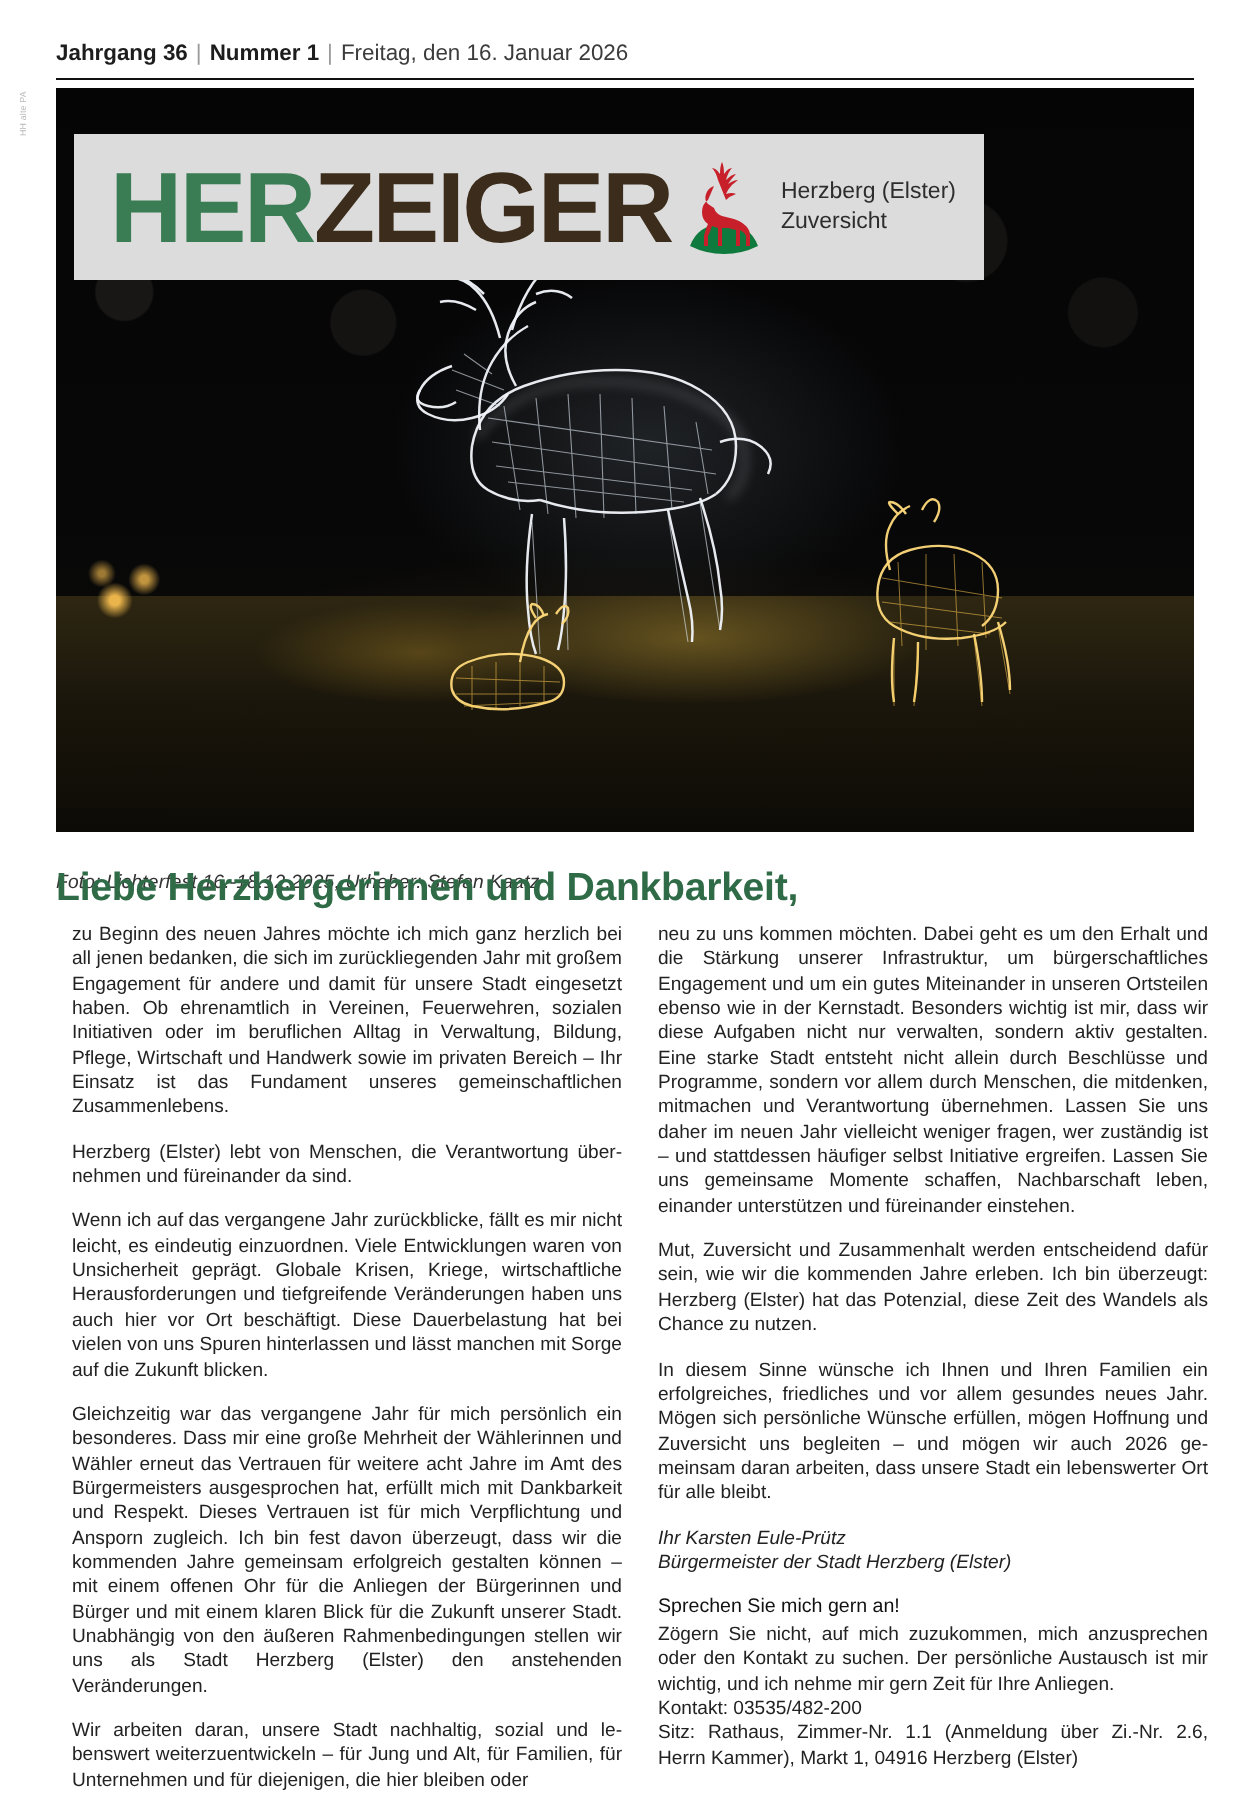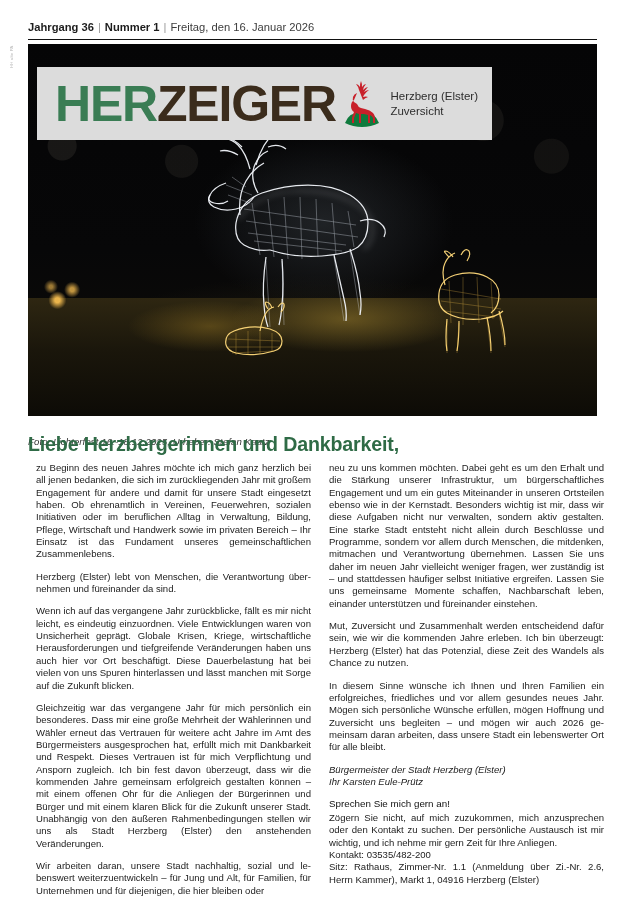--- a/index.html
+++ b/index.html
@@ -365,22 +365,22 @@
       <p>Herzberg (Elster) lebt von Menschen, die Verantwortung über­nehmen und füreinander da sind.</p>
       <p>Wenn ich auf das vergangene Jahr zurückblicke, fällt es mir nicht leicht, es eindeutig einzuordnen. Viele Entwicklungen waren von Unsicherheit geprägt. Globale Krisen, Kriege, wirt­schaftliche Herausforderungen und tiefgreifende Verände­rungen haben uns auch hier vor Ort beschäftigt. Diese Dau­erbelastung hat bei vielen von uns Spuren hinterlassen und lässt manchen mit Sorge auf die Zukunft blicken.</p>
       <p>Gleichzeitig war das vergangene Jahr für mich persönlich ein besonderes. Dass mir eine große Mehrheit der Wählerinnen und Wähler erneut das Vertrauen für weitere acht Jahre im Amt des Bürgermeisters ausgesprochen hat, erfüllt mich mit Dankbarkeit und Respekt. Dieses Vertrauen ist für mich Verpflichtung und Ansporn zugleich. Ich bin fest davon über­zeugt, dass wir die kommenden Jahre gemeinsam erfolgreich gestalten können – mit einem offenen Ohr für die Anliegen der Bürgerinnen und Bürger und mit einem klaren Blick für die Zukunft unserer Stadt. Unabhängig von den äußeren Rah­menbedingungen stellen wir uns als Stadt Herzberg (Elster) den anstehenden Veränderungen.</p>
       <p>Wir arbeiten daran, unsere Stadt nachhaltig, sozial und le­benswert weiterzuentwickeln – für Jung und Alt, für Familien, für Unternehmen und für diejenigen, die hier bleiben oder</p>
     </div>
     <div class="col">
       <p>neu zu uns kommen möchten. Dabei geht es um den Erhalt und die Stärkung unserer Infrastruktur, um bürgerschaftli­ches Engagement und um ein gutes Miteinander in unseren Ortsteilen ebenso wie in der Kernstadt. Besonders wichtig ist mir, dass wir diese Aufgaben nicht nur verwalten, sondern aktiv gestalten. Eine starke Stadt entsteht nicht allein durch Beschlüsse und Programme, sondern vor allem durch Men­schen, die mitdenken, mitmachen und Verantwortung über­nehmen. Lassen Sie uns daher im neuen Jahr vielleicht weni­ger fragen, wer zuständig ist – und stattdessen häufiger selbst Initiative ergreifen. Lassen Sie uns gemeinsame Momente schaffen, Nachbarschaft leben, einander unterstützen und füreinander einstehen.</p>
       <p>Mut, Zuversicht und Zusammenhalt werden entscheidend da­für sein, wie wir die kommenden Jahre erleben. Ich bin über­zeugt: Herzberg (Elster) hat das Potenzial, diese Zeit des Wan­dels als Chance zu nutzen.</p>
       <p>In diesem Sinne wünsche ich Ihnen und Ihren Familien ein erfolgreiches, friedliches und vor allem gesundes neues Jahr. Mögen sich persönliche Wünsche erfüllen, mögen Hoffnung und Zuversicht uns begleiten – und mögen wir auch 2026 ge­meinsam daran arbeiten, dass unsere Stadt ein lebenswerter Ort für alle bleibt.</p>
       <div class="sig">
+        <div>Ihr Karsten Eule-Prütz</div>
         <div>Bürgermeister der Stadt Herzberg (Elster)</div>
-        <div>Ihr Karsten Eule-Prütz</div>
       </div>
       <div>
         <div class="subhead">Sprechen Sie mich gern an!</div>
         <div class="contact-line contact-just">Zögern Sie nicht, auf mich zuzukommen, mich anzusprechen oder den Kontakt zu suchen. Der persönliche Austausch ist mir wichtig, und ich nehme mir gern Zeit für Ihre Anliegen.</div>
         <div class="contact-line">Kontakt: 03535/482-200</div>
         <div class="contact-line contact-just">Sitz: Rathaus, Zimmer-Nr. 1.1 (Anmeldung über Zi.-Nr. 2.6, Herrn Kammer), Markt 1, 04916 Herzberg (Elster)</div>
       </div>
     </div>
   </div>
 

